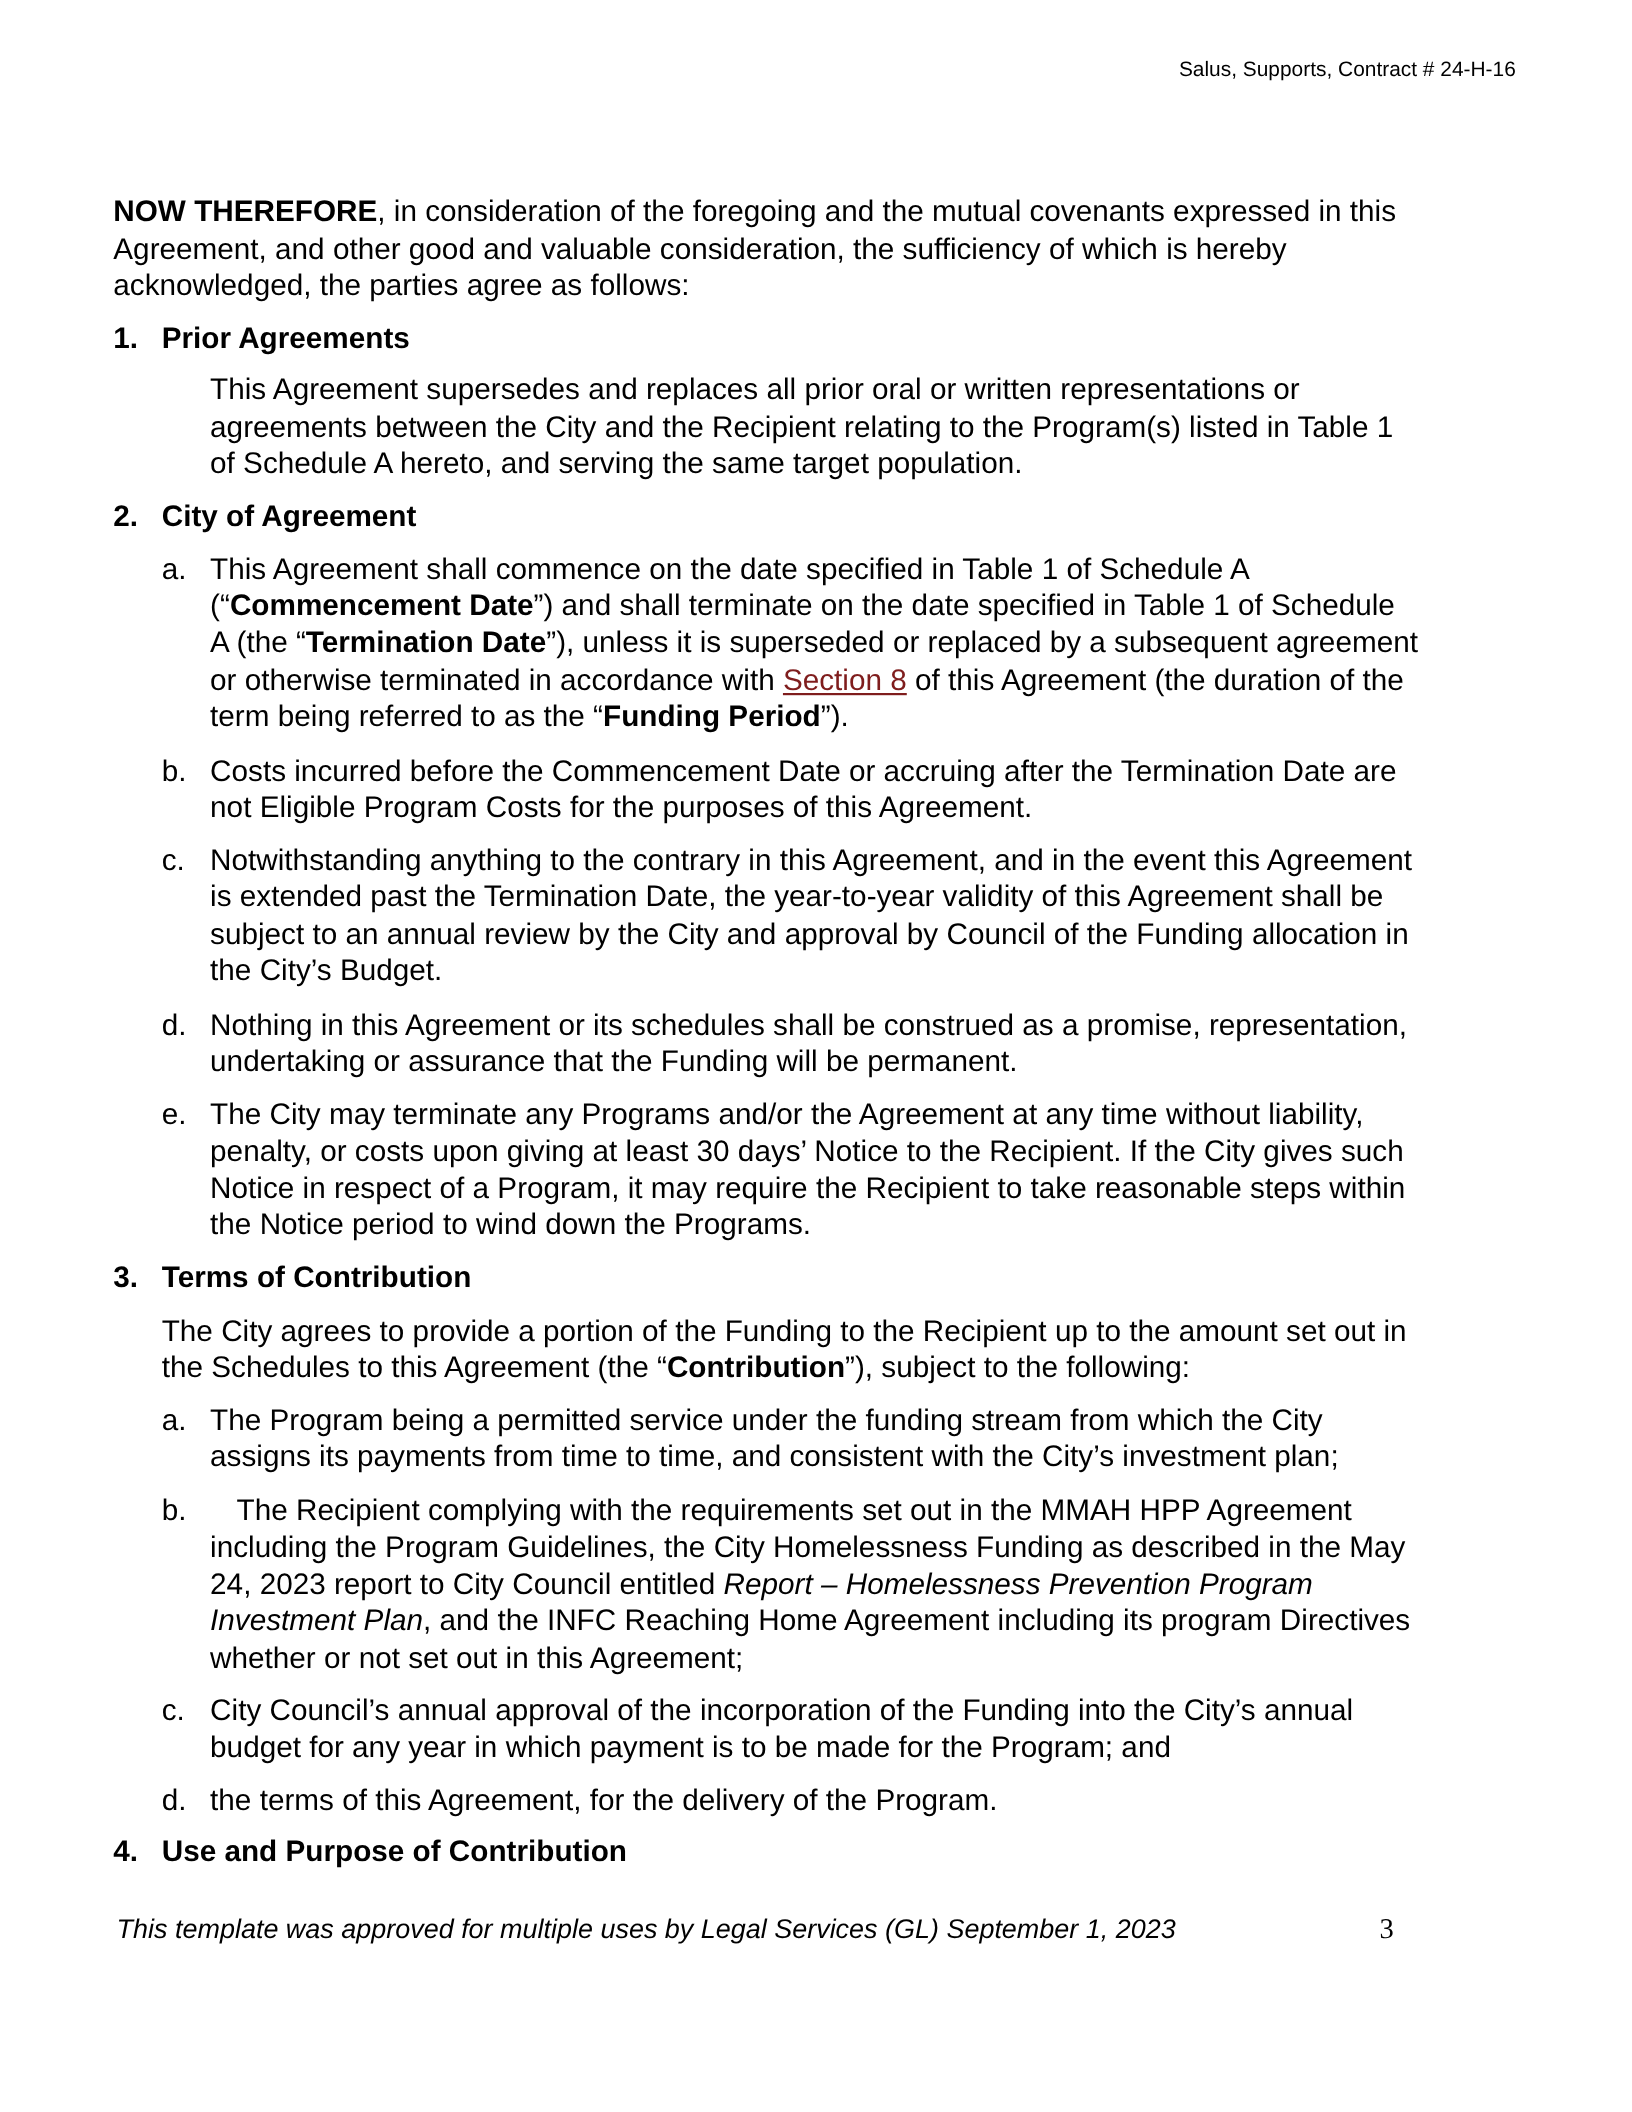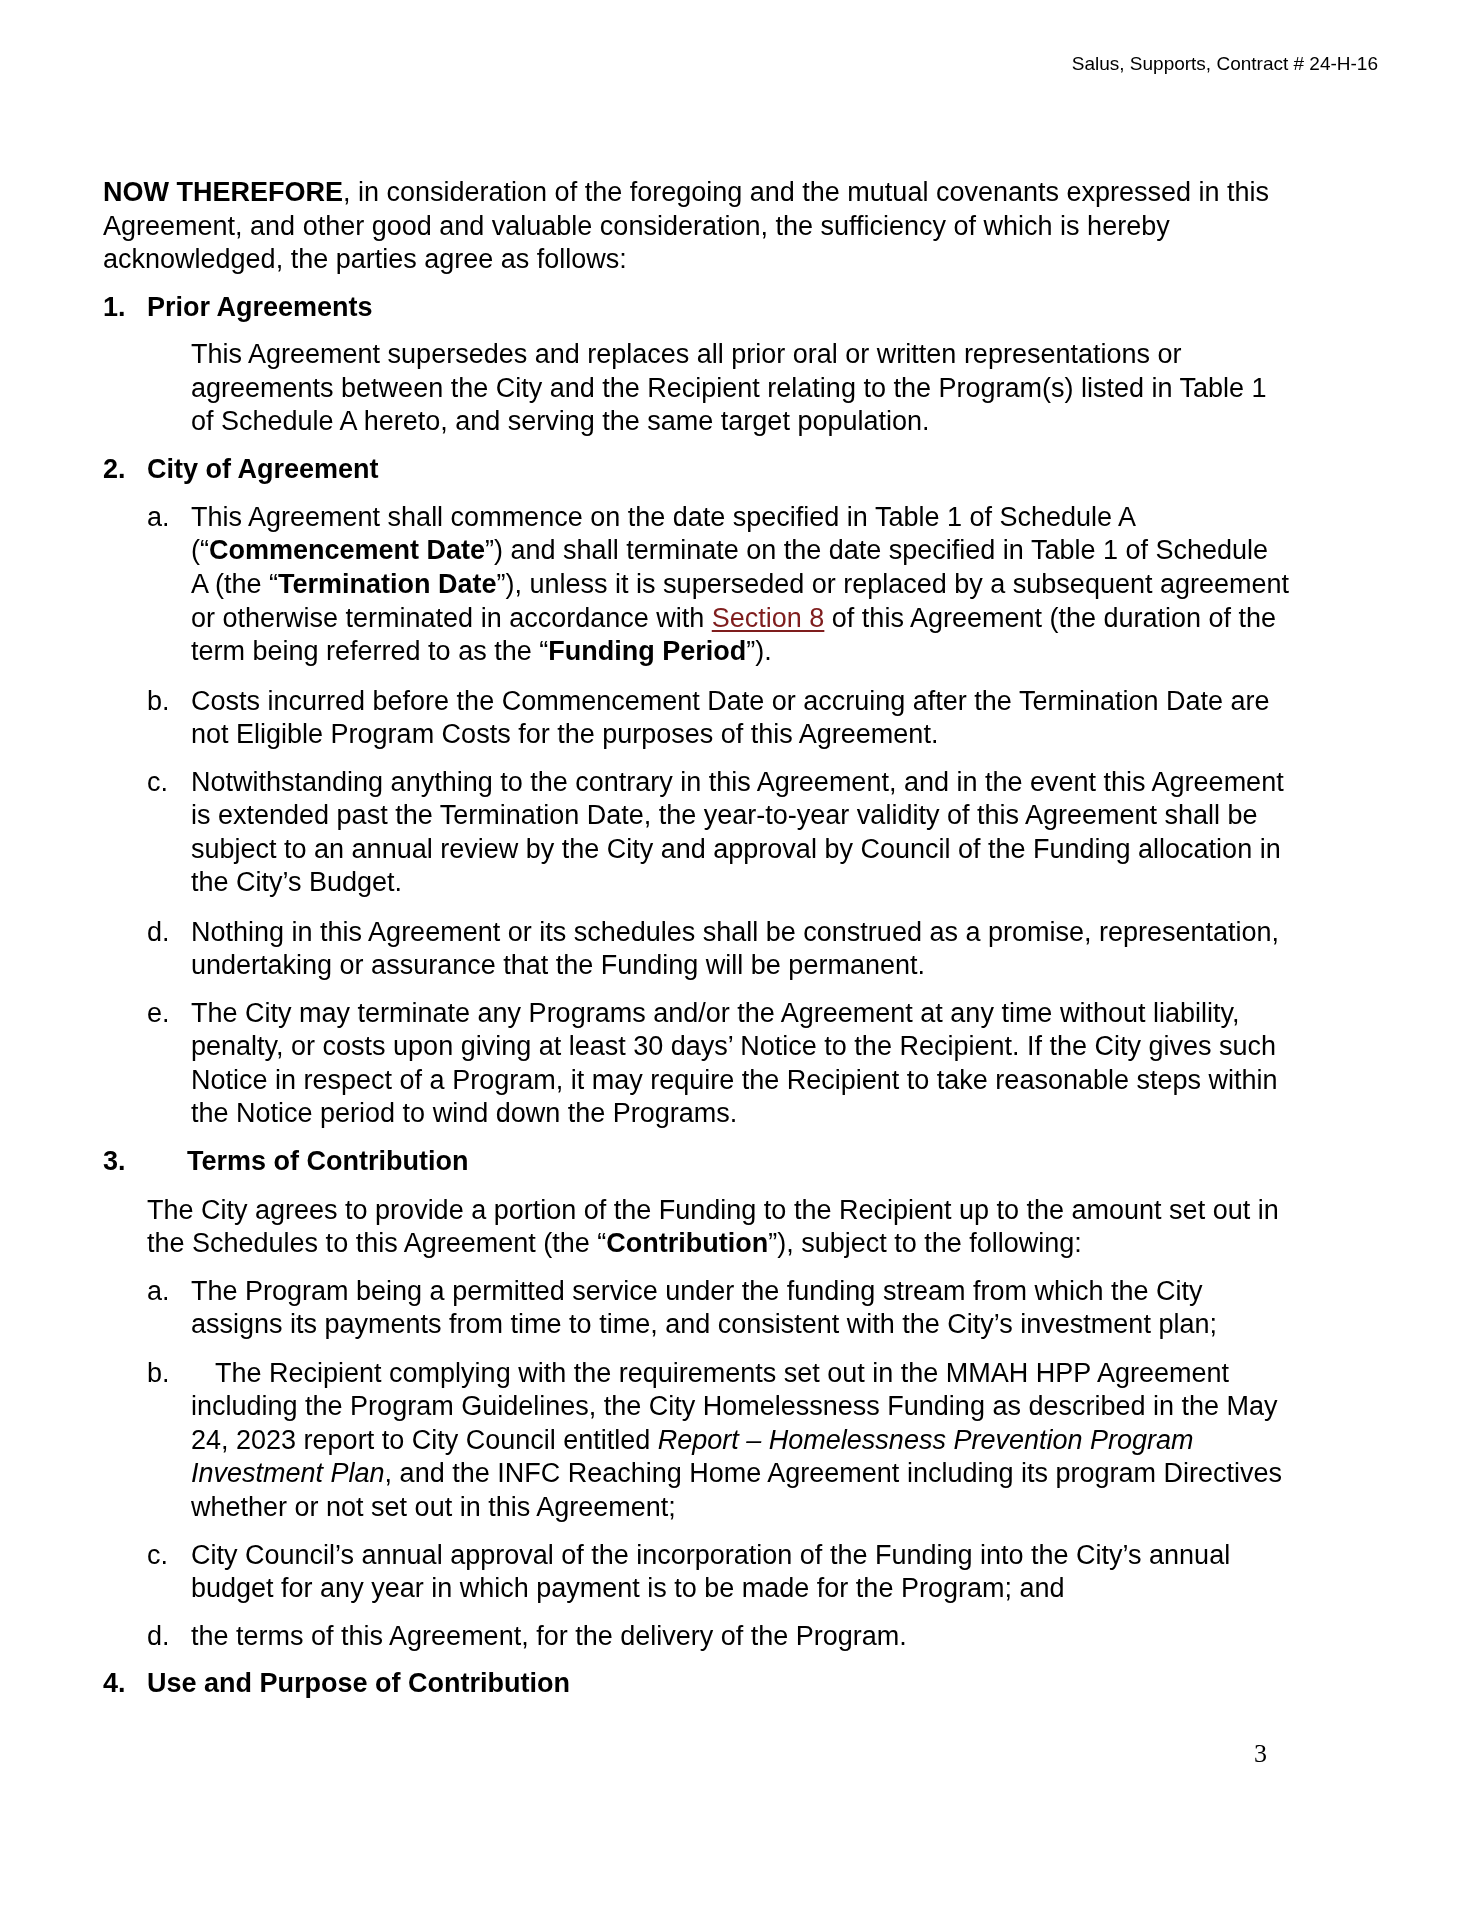--- a/index.html
+++ b/index.html
@@ -65,21 +65,21 @@
 
     <div class="marker" style="left:147px; top:996px;">e.</div>
     <div class="line" style="left:191px; top:996px;"><span>The City may terminate any Programs and/or the Agreement at any time without liability,</span></div>
     <div class="line" style="left:191px; top:1029px;"><span>penalty, or costs upon giving at least 30 days’ Notice to the Recipient. If the City gives such</span></div>
     <div class="line" style="left:191px; top:1063px;"><span>Notice in respect of a Program, it may require the Recipient to take reasonable steps within</span></div>
     <div class="line" style="left:191px; top:1096px;"><span>the Notice period to wind down the Programs.</span></div>
   </div>
 
   <div>
     <div class="num" style="left:103px; top:1144px;">3.</div>
-    <div class="line heading" style="left:147px; top:1144px;margin-left:40px;">Terms of Contribution</div>
+    <div class="line heading" style="left:147px; top:1144px;">Terms of Contribution</div>
 
     <div class="line" style="left:147px; top:1193px;"><span>The City agrees to provide a portion of the Funding to the Recipient up to the amount set out in</span></div>
     <div class="line" style="left:147px; top:1226px;"><span>the Schedules to this Agreement (the “</span><b>Contribution</b><span>”), subject to the following:</span></div>
 
     <div class="marker" style="left:147px; top:1274px;">a.</div>
     <div class="line" style="left:191px; top:1274px;"><span>The Program being a permitted service under the funding stream from which the City</span></div>
     <div class="line" style="left:191px; top:1307px;"><span>assigns its payments from time to time, and consistent with the City’s investment plan;</span></div>
 
     <div class="marker" style="left:147px; top:1356px;">b.</div>
     <div class="line" style="left:191px; top:1356px;margin-left:24px;"><span>The Recipient complying with the requirements set out in the MMAH HPP Agreement</span></div>
@@ -94,14 +94,15 @@
 
     <div class="marker" style="left:147px; top:1619px;">d.</div>
     <div class="line" style="left:191px; top:1619px;"><span>the terms of this Agreement, for the delivery of the Program.</span></div>
   </div>
 
   <div>
     <div class="num" style="left:103px; top:1666px;">4.</div>
     <div class="line heading" style="left:147px; top:1666px;">Use and Purpose of Contribution</div>
   </div>
 
+  <div class="footer">This template was approved for multiple uses by Legal Services (GL) September 1, 2023</div>
   <div class="pagenum">3</div>
 </div>
 
 </body></html>

